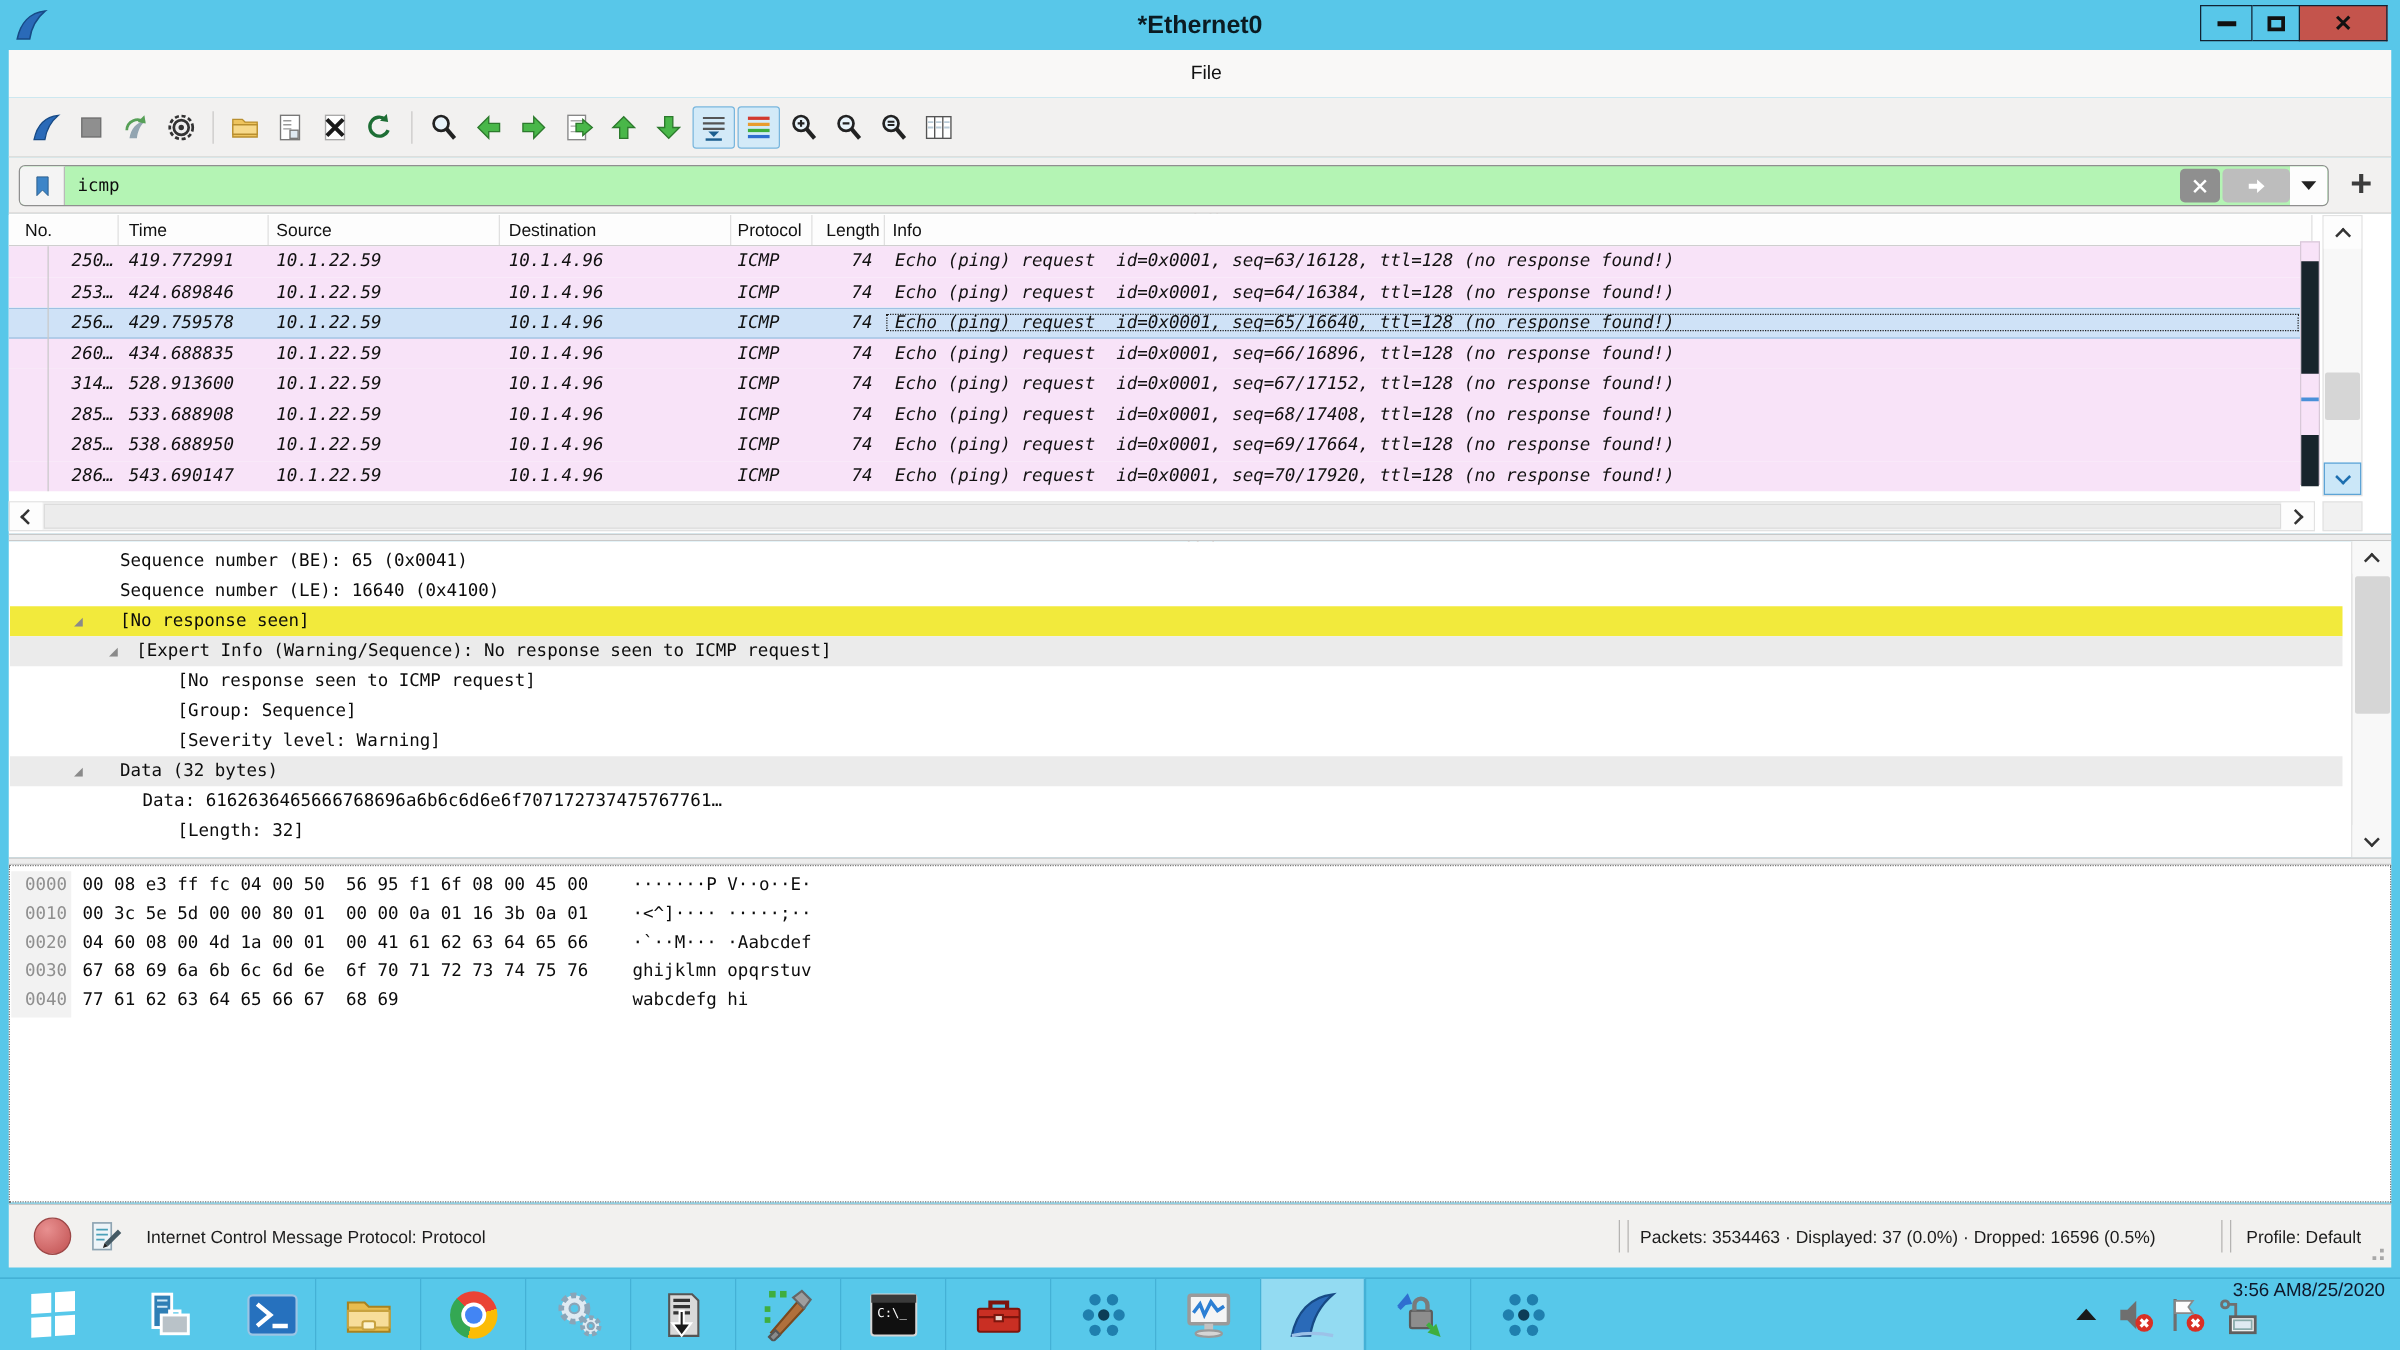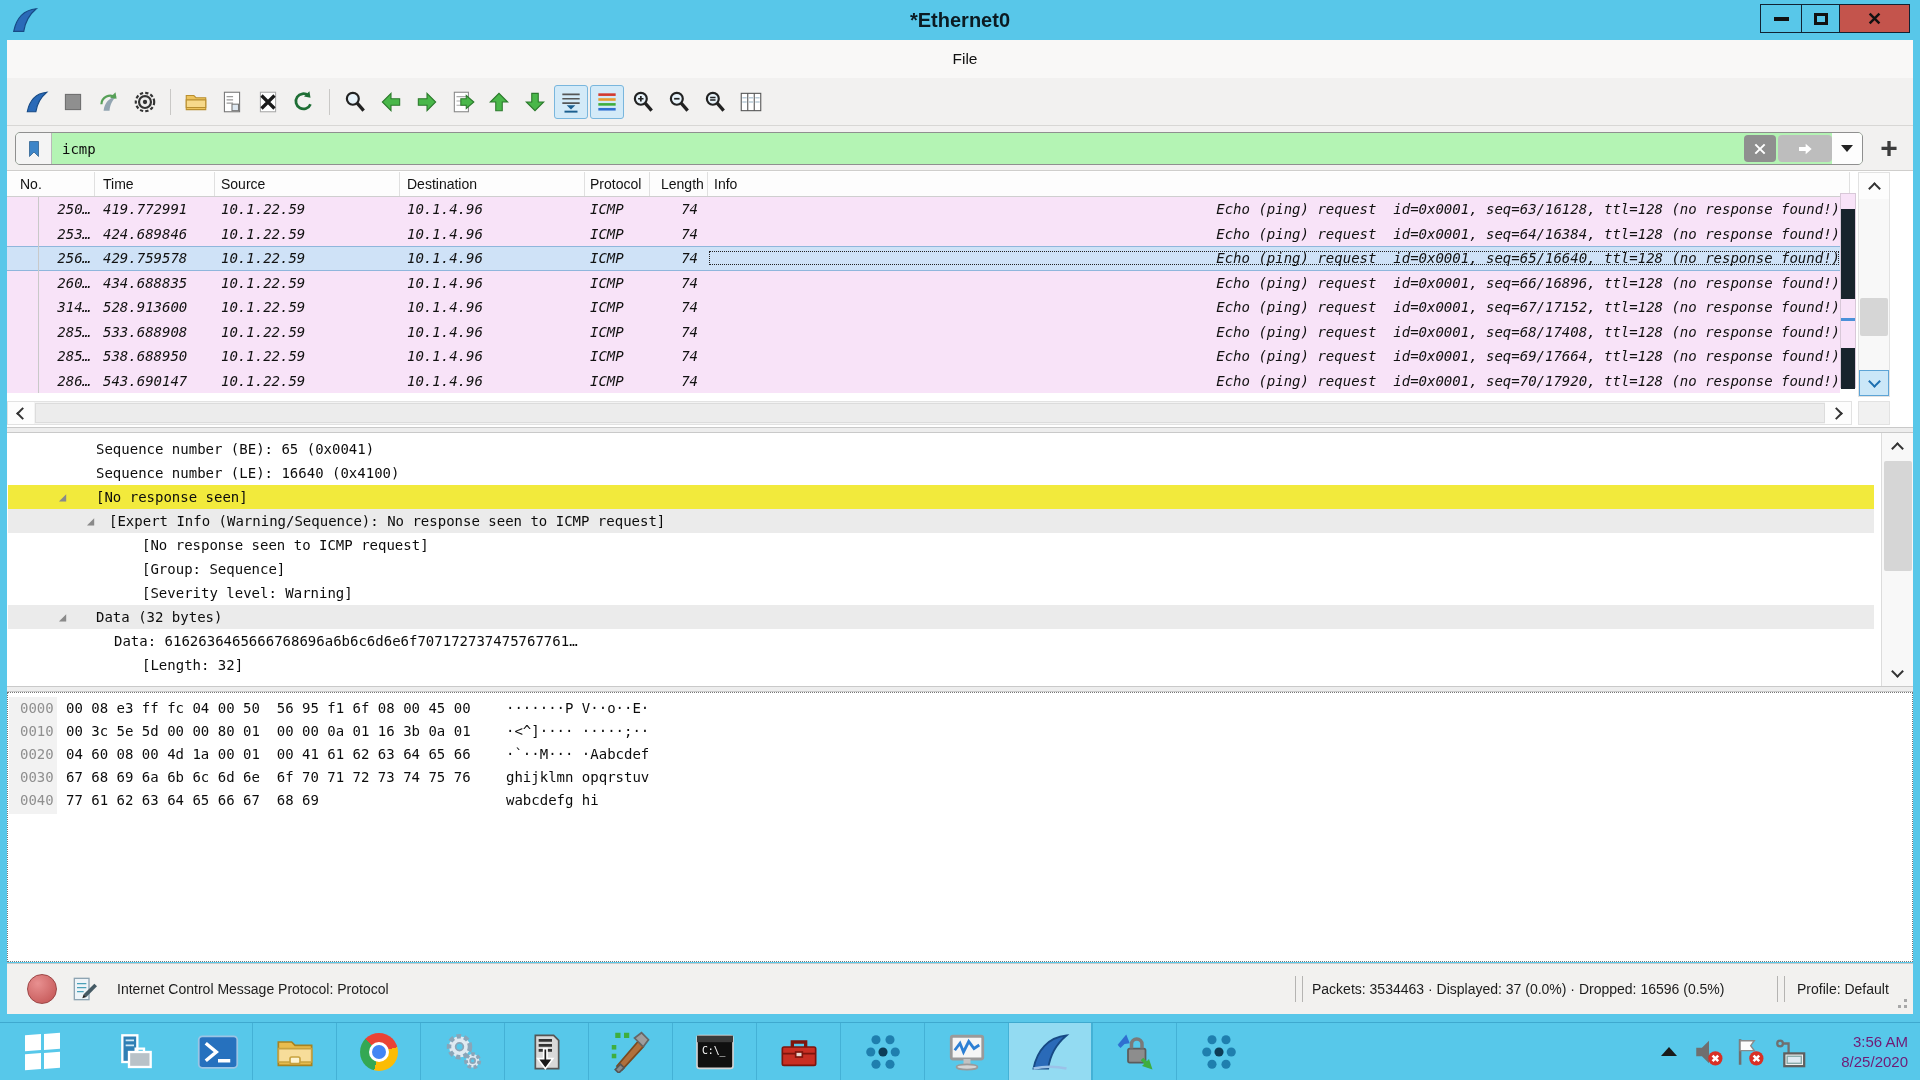--- a/index.html
+++ b/index.html
@@ -66,21 +66,21 @@
   .prow{display:flex;height:24.5px;background:#f8e3f8;font-family:"DejaVu Sans Mono",monospace;
         font-size:14px;align-items:center;white-space:pre;font-style:italic;}
   .prow.selected{background:#cfe2f7;box-shadow:inset 0 1px 0 #8fb6dc, inset 0 -1px 0 #8fb6dc;}
   .pc{overflow:hidden;white-space:pre;}
   .pc.no{width:88px;text-align:right;padding-right:4px;}
   .pc.time{width:120px;padding-left:8px;}
   .pc.src{width:185px;padding-left:6px;}
   .pc.dst{width:185px;padding-left:7px;}
   .pc.proto{width:65px;padding-left:5px;}
   .pc.len{width:58px;text-align:right;padding-right:10px;}
-  .pc.info{flex:1;padding-left:8px;text-align:right;}
+  .pc.info{flex:1;padding-left:8px;}
   .prow.selected .pc.info{outline:1px dotted #222;outline-offset:-2px;}
   .rowline{position:absolute;left:31px;top:26px;width:1px;height:196px;background:#c9c9c9;}
 
   
   .minimap{position:absolute;left:1833px;top:22px;width:16px;height:195px;background:#f8e3f8;border:1px solid #d8c8d8;}
   .mm{position:absolute;left:0;width:100%;}
   .mm.dark{background:#18242c;}
   .mm.blue{background:#4a90d9;}
 
   
@@ -150,22 +150,22 @@
   .tcell.b{border-left:1px solid #44b1d6;}
   .tcell.active{background:#93dbf2;border-left:1px solid #44b1d6;border-right:1px solid #44b1d6;}
   .startgrid{display:grid;grid-template-columns:16px 16px;grid-template-rows:16px 16px;gap:3px;transform:skewY(-4deg);}
   .startgrid i{background:#fff;}
   .chrome{position:relative;width:38px;height:38px;border-radius:50%;
           background:conic-gradient(from 75deg,#fbbc05 0 120deg,#34a853 0 240deg,#ea4335 0 360deg);}
   .chrome .cw{position:absolute;left:9px;top:9px;width:20px;height:20px;border-radius:50%;background:#fff;}
   .chrome .cb{position:absolute;left:12px;top:12px;width:14px;height:14px;border-radius:50%;background:#4285f4;}
   .tray{position:absolute;top:0;height:57px;display:flex;align-items:center;}
   .tri-up{width:0;height:0;border-left:8px solid transparent;border-right:8px solid transparent;border-bottom:9px solid #1a1a1a;}
-  .clock{position:absolute;right:8px;top:0;height:57px;text-align:right;font-size:15px;color:#701a75;
-         display:flex;flex-direction:column;justify-content:center;line-height:20px;padding-right:4px;}
+  .clock{position:absolute;right:8px;top:0;height:57px;text-align:right;font-size:15px;color:#0f172a;
+         display:flex;flex-direction:row;justify-content:center;line-height:20px;padding-right:4px;}
 </style>
 </head>
 <body>
 
 <div class="screen">
 
   <div class="titlebar">
     <svg class="app-icon" viewBox="0 0 24 24">
       <path d="M3 21 C5 11 11 4 21 3 C15 8 12 14 11 21 Z" fill="#2a6ab8" stroke="#174a85" stroke-width="1"></path>
     </svg>

